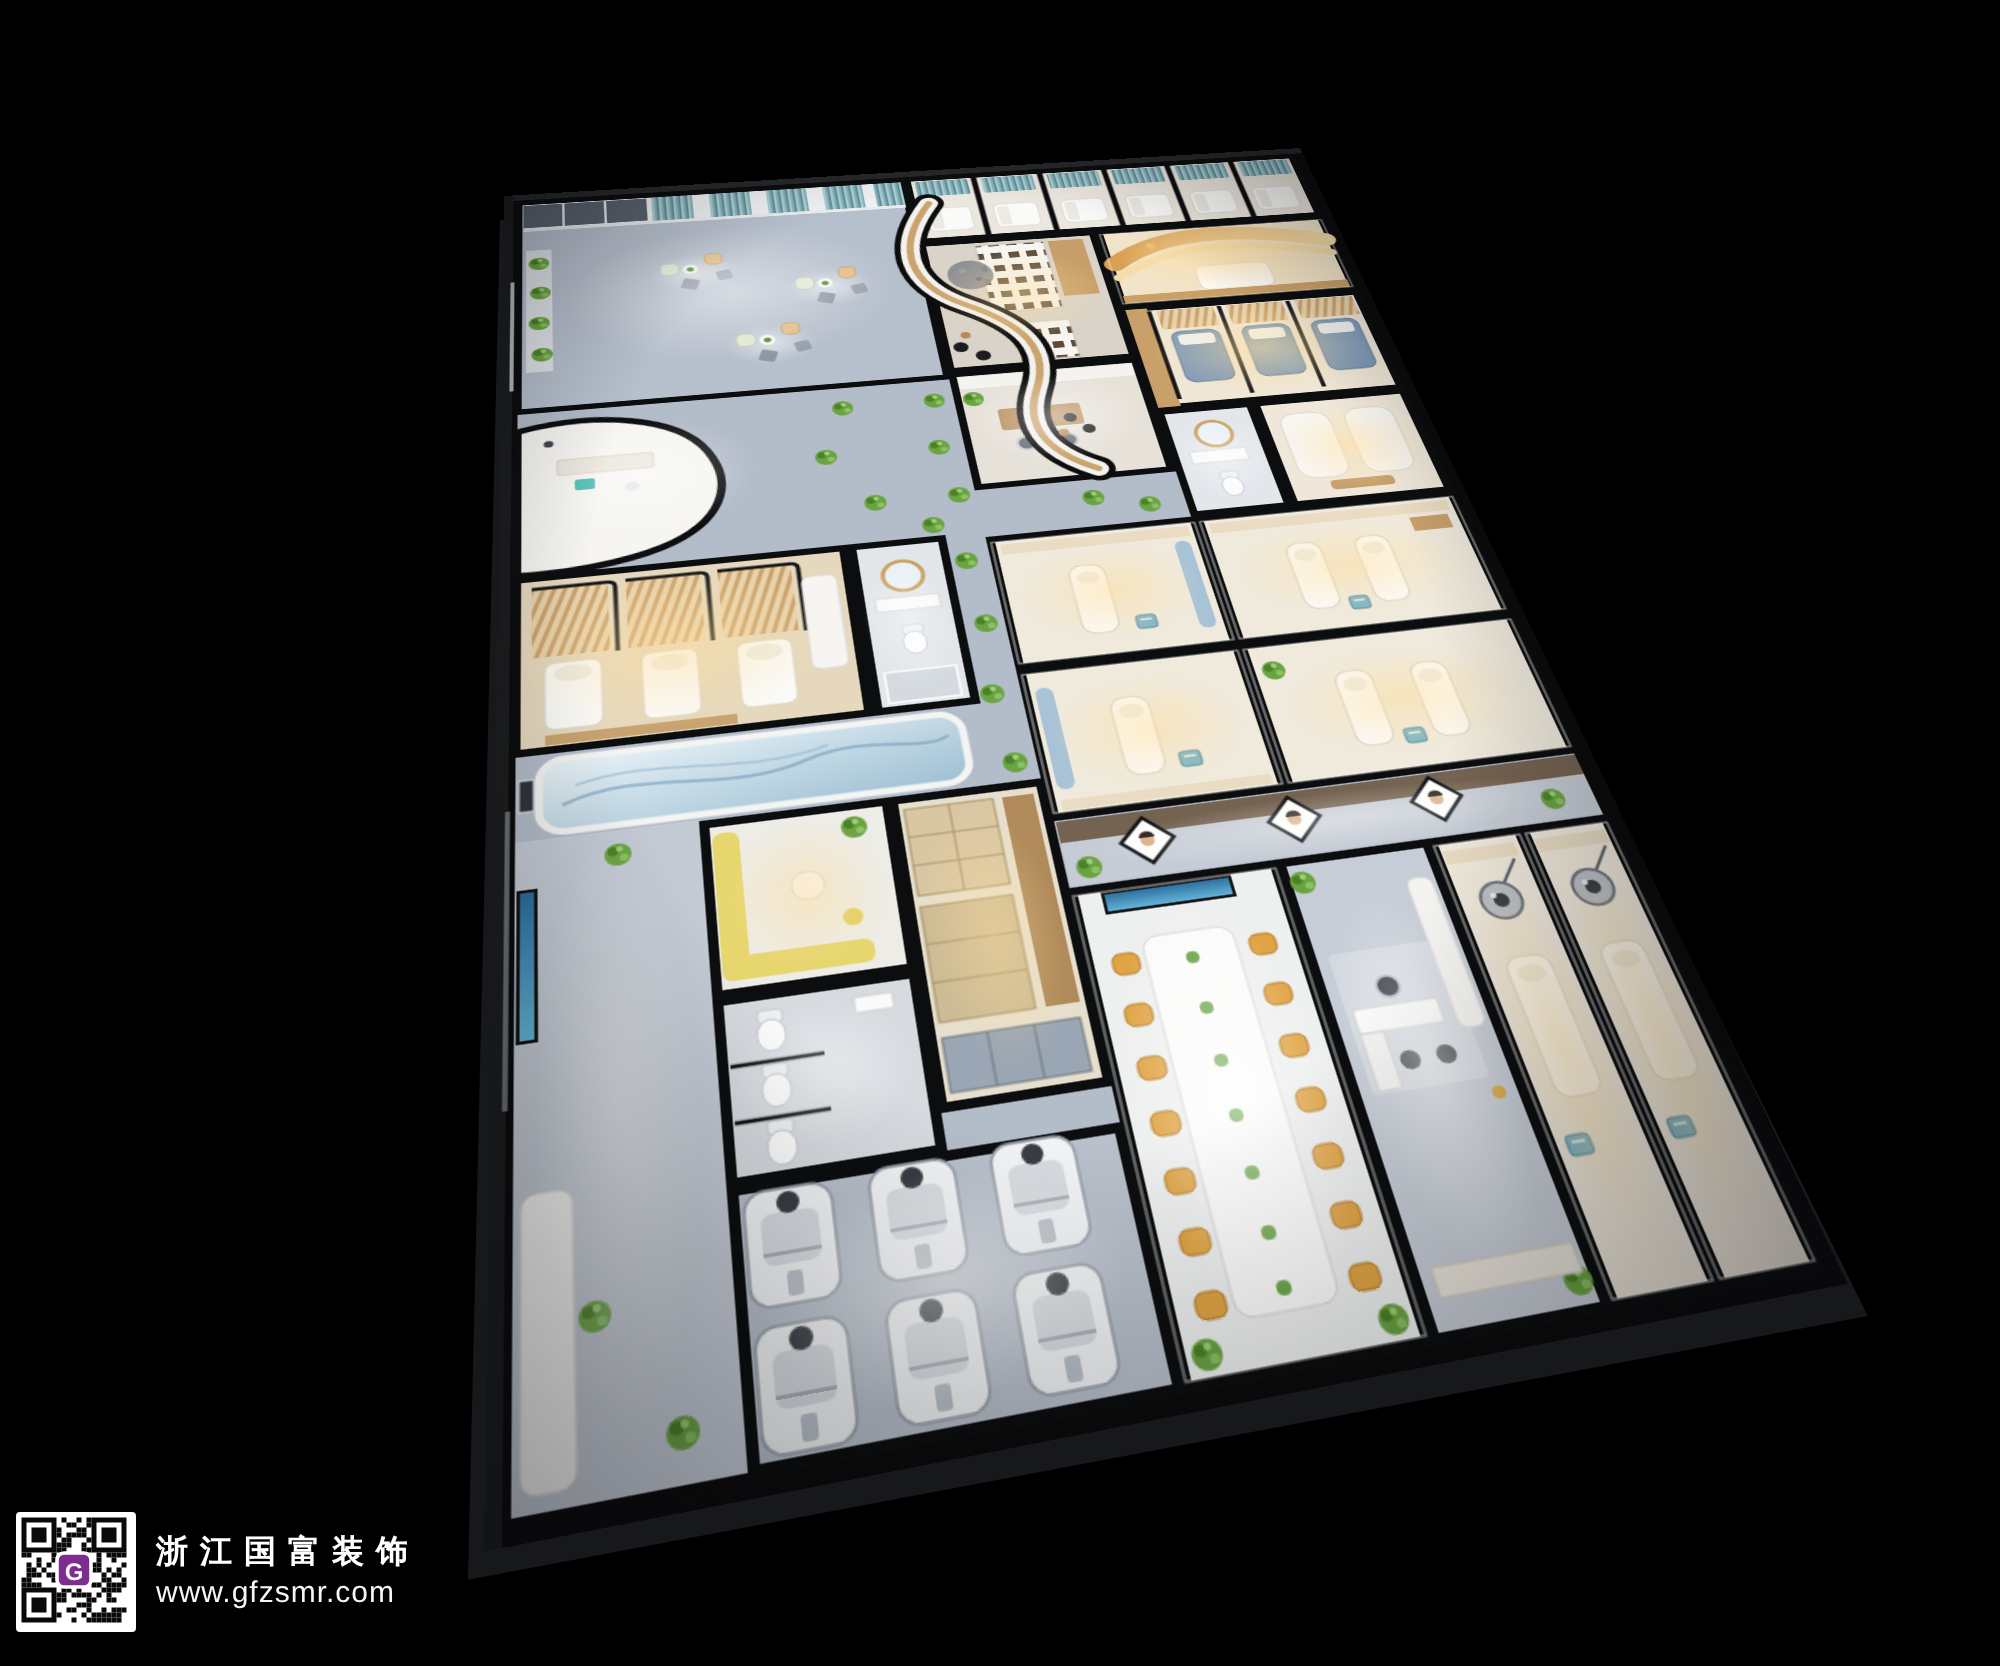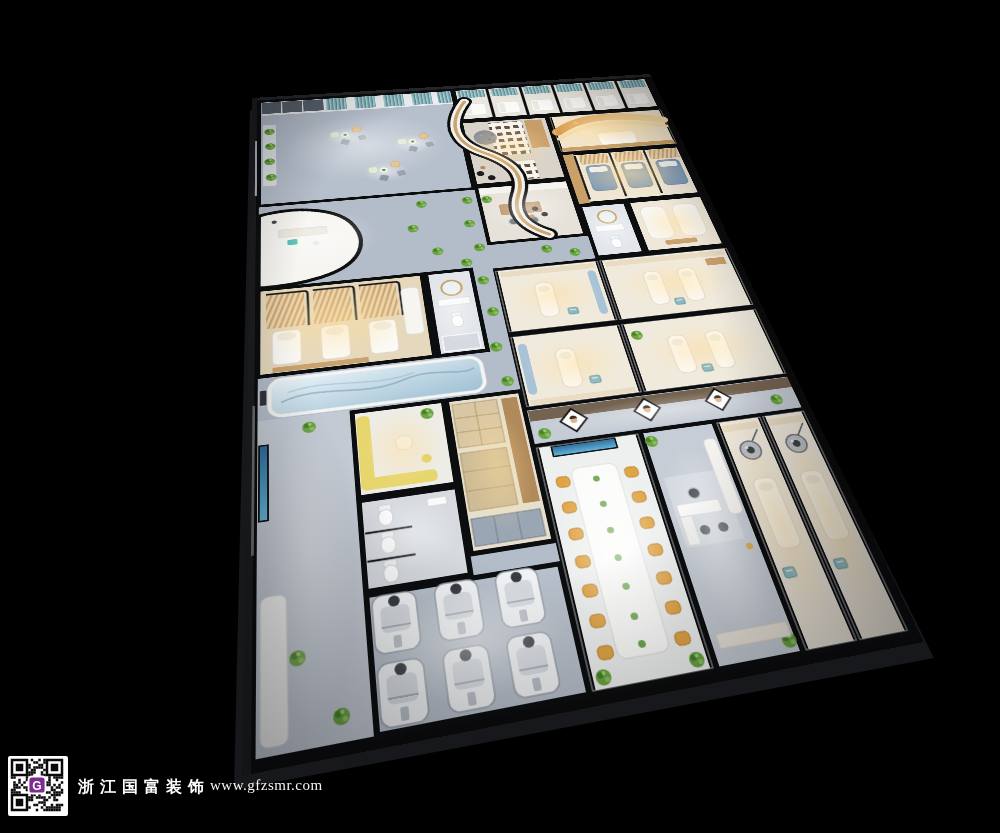--- a/index.html
+++ b/index.html
@@ -3,24 +3,24 @@
 <meta charset="utf-8">
 <style>
   html,body{margin:0;padding:0;}
   body{width:1000px;height:833px;background:#000;overflow:hidden;
        font-family:"Liberation Sans", sans-serif;}
   .stage{position:relative;width:1000px;height:833px;background:#000;}
   .plane{position:absolute;left:0;top:0;width:700px;height:1060px;transform-origin:0 0;}
   #slab{background:#17181b;}
   #plan svg{display:block;}
   .watermark{position:absolute;left:8px;top:756px;display:flex;align-items:center;gap:10px;color:#fff;}
-  .wm-text{display:flex;justify-content:flex-end;}
+  .wm-text{display:flex;flex-direction:column;justify-content:flex-end;}
   .wm-company{font-size:16px;font-weight:bold;letter-spacing:6px;line-height:21px;white-space:nowrap;}
   .wm-phone{font-size:19px;letter-spacing:1.5px;line-height:23px;font-family:"DejaVu Sans", sans-serif;}
-  .wm-site{font-size:15px;letter-spacing:0.5px;line-height:19px;opacity:.96;font-family:Liberation Serif, serif;}
+  .wm-site{font-size:15px;letter-spacing:0.5px;line-height:19px;opacity:.96;}
 </style>
 </head>
 <body>
 
 <div class="stage">
 
   <div class="plane" id="slab" style="transform: matrix3d(0.647769, -0.0241852, 0, 0.0001174, -0.117067, 0.297244, 0, -0.0004357, 0, 0, 1, 0, 250, 110, 0, 1);"></div>
 
   <div class="plane" id="plan" style="transform: matrix3d(0.649506, -0.0250716, 0, 0.0001245, -0.112499, 0.309135, 0, -0.0004258, 0, 0, 1, 0, 252, 98, 0, 1);">
   <svg width="700" height="1060" viewBox="0 0 700 1060" xmlns="http://www.w3.org/2000/svg">

